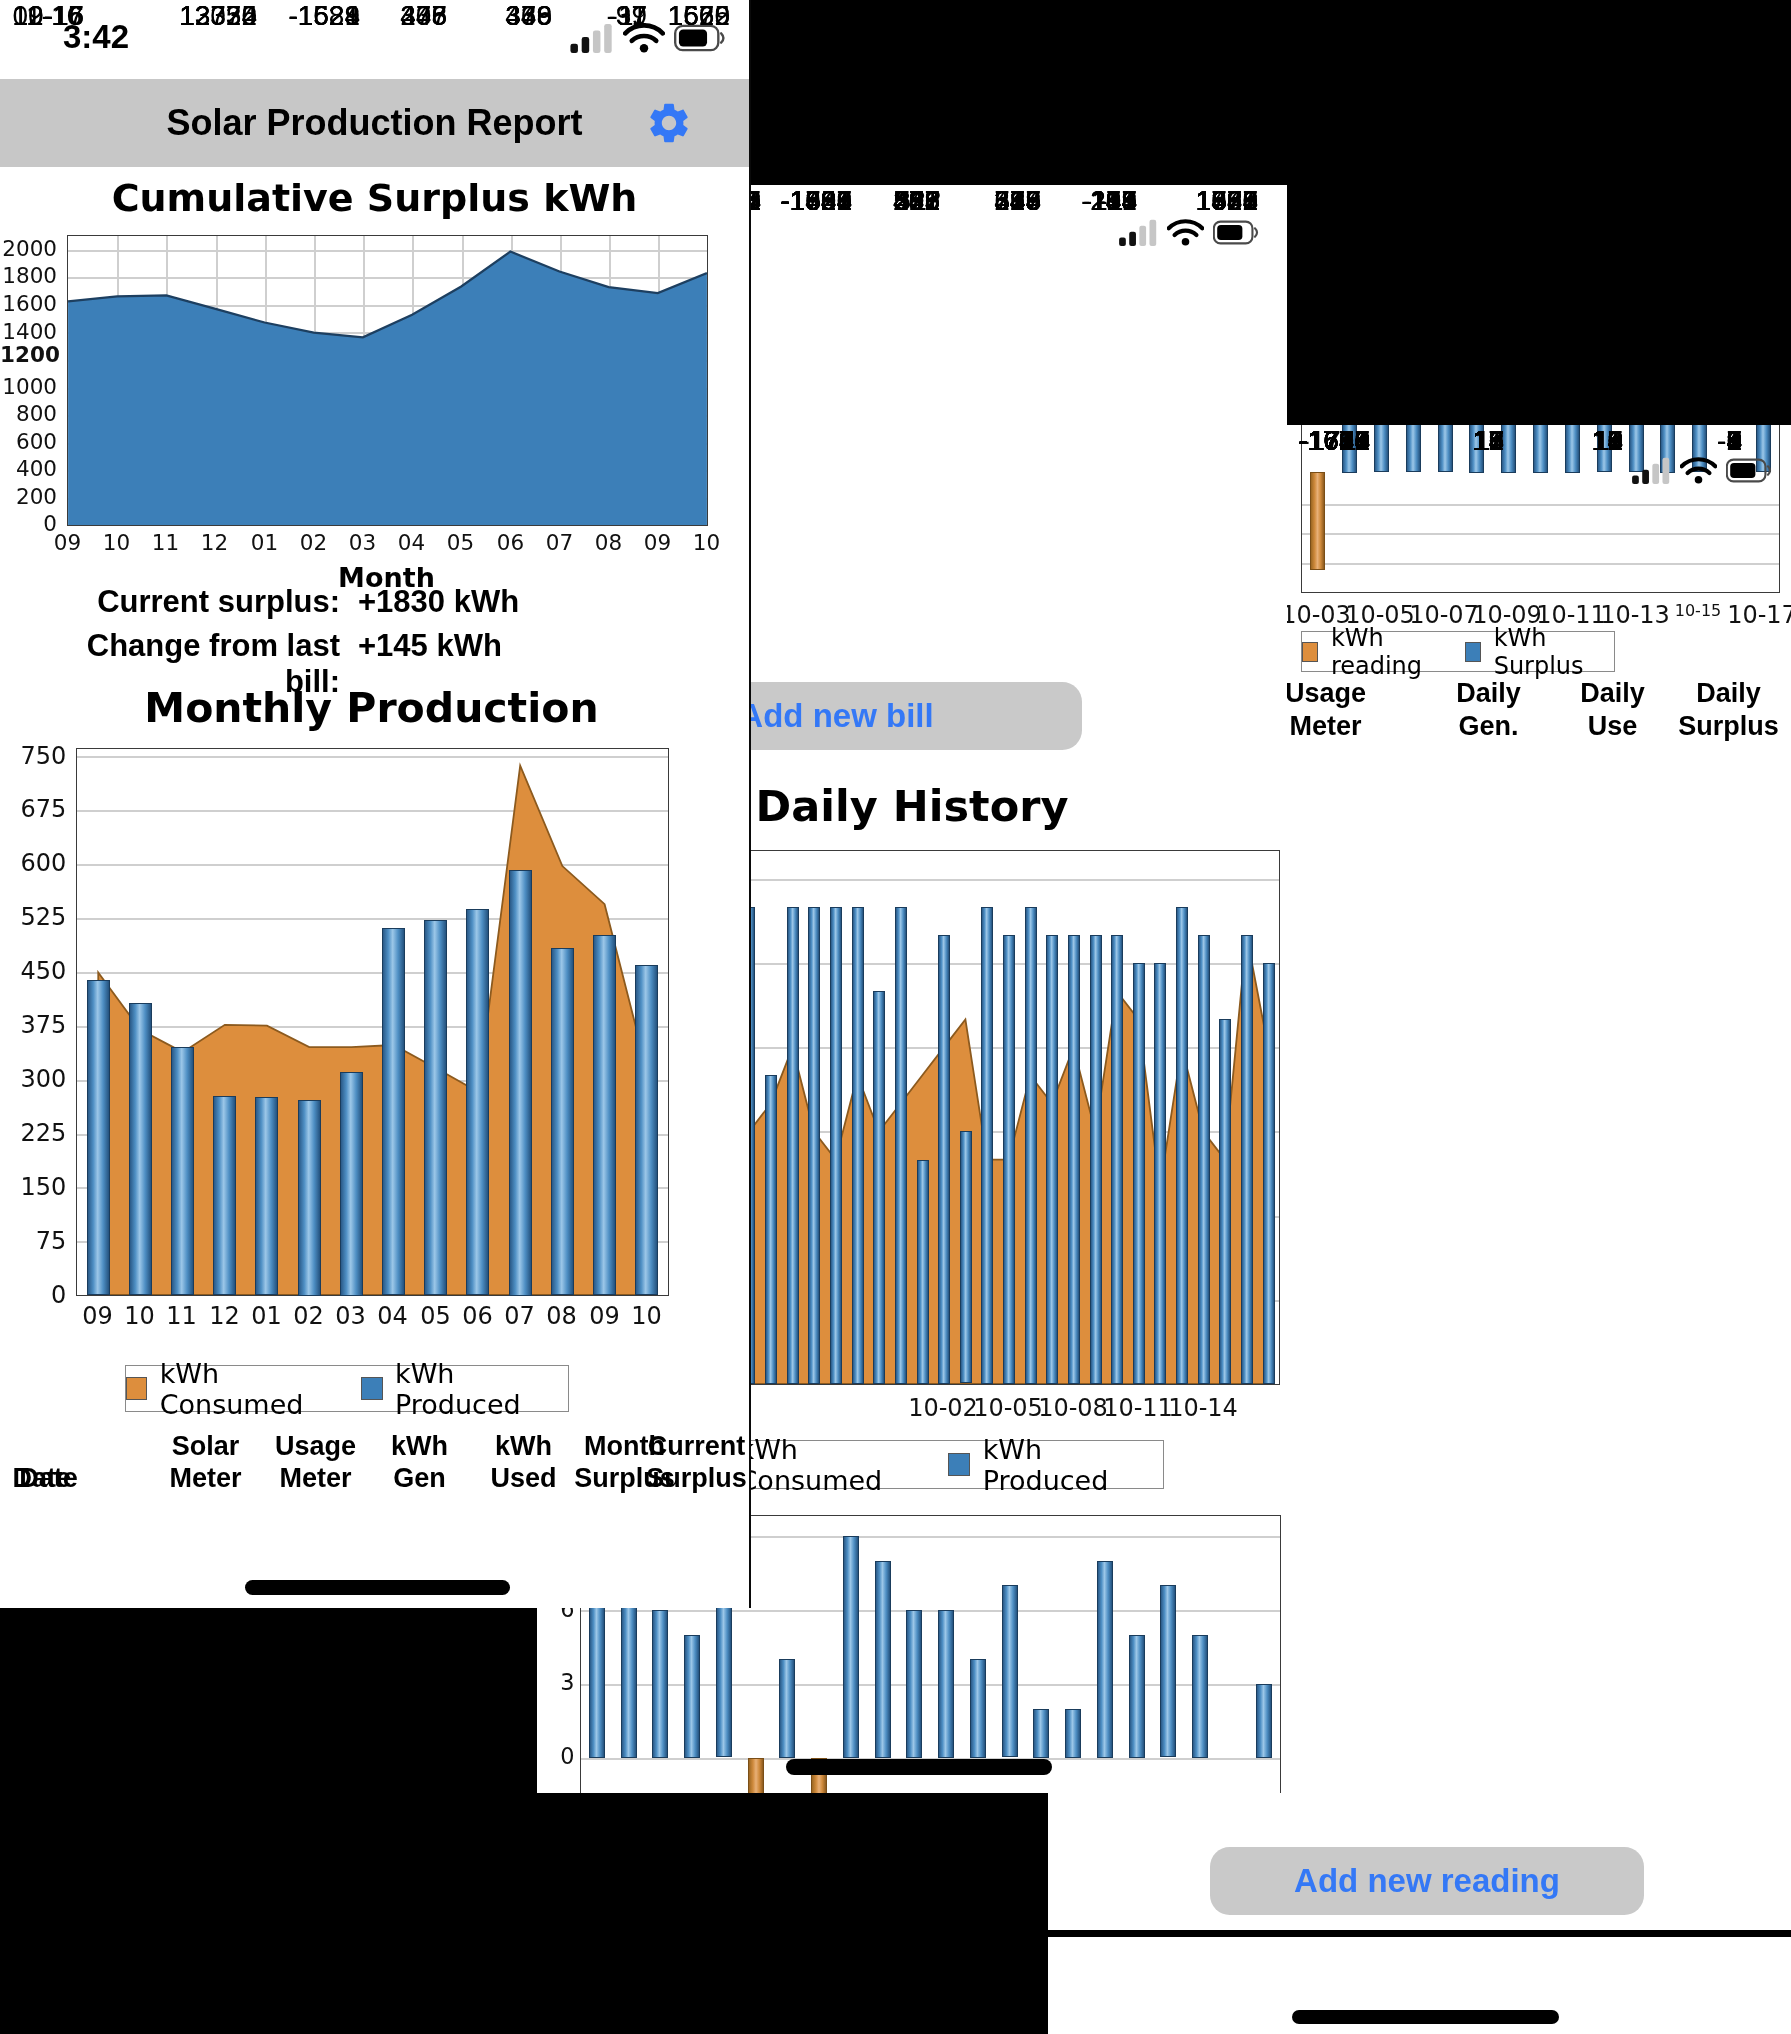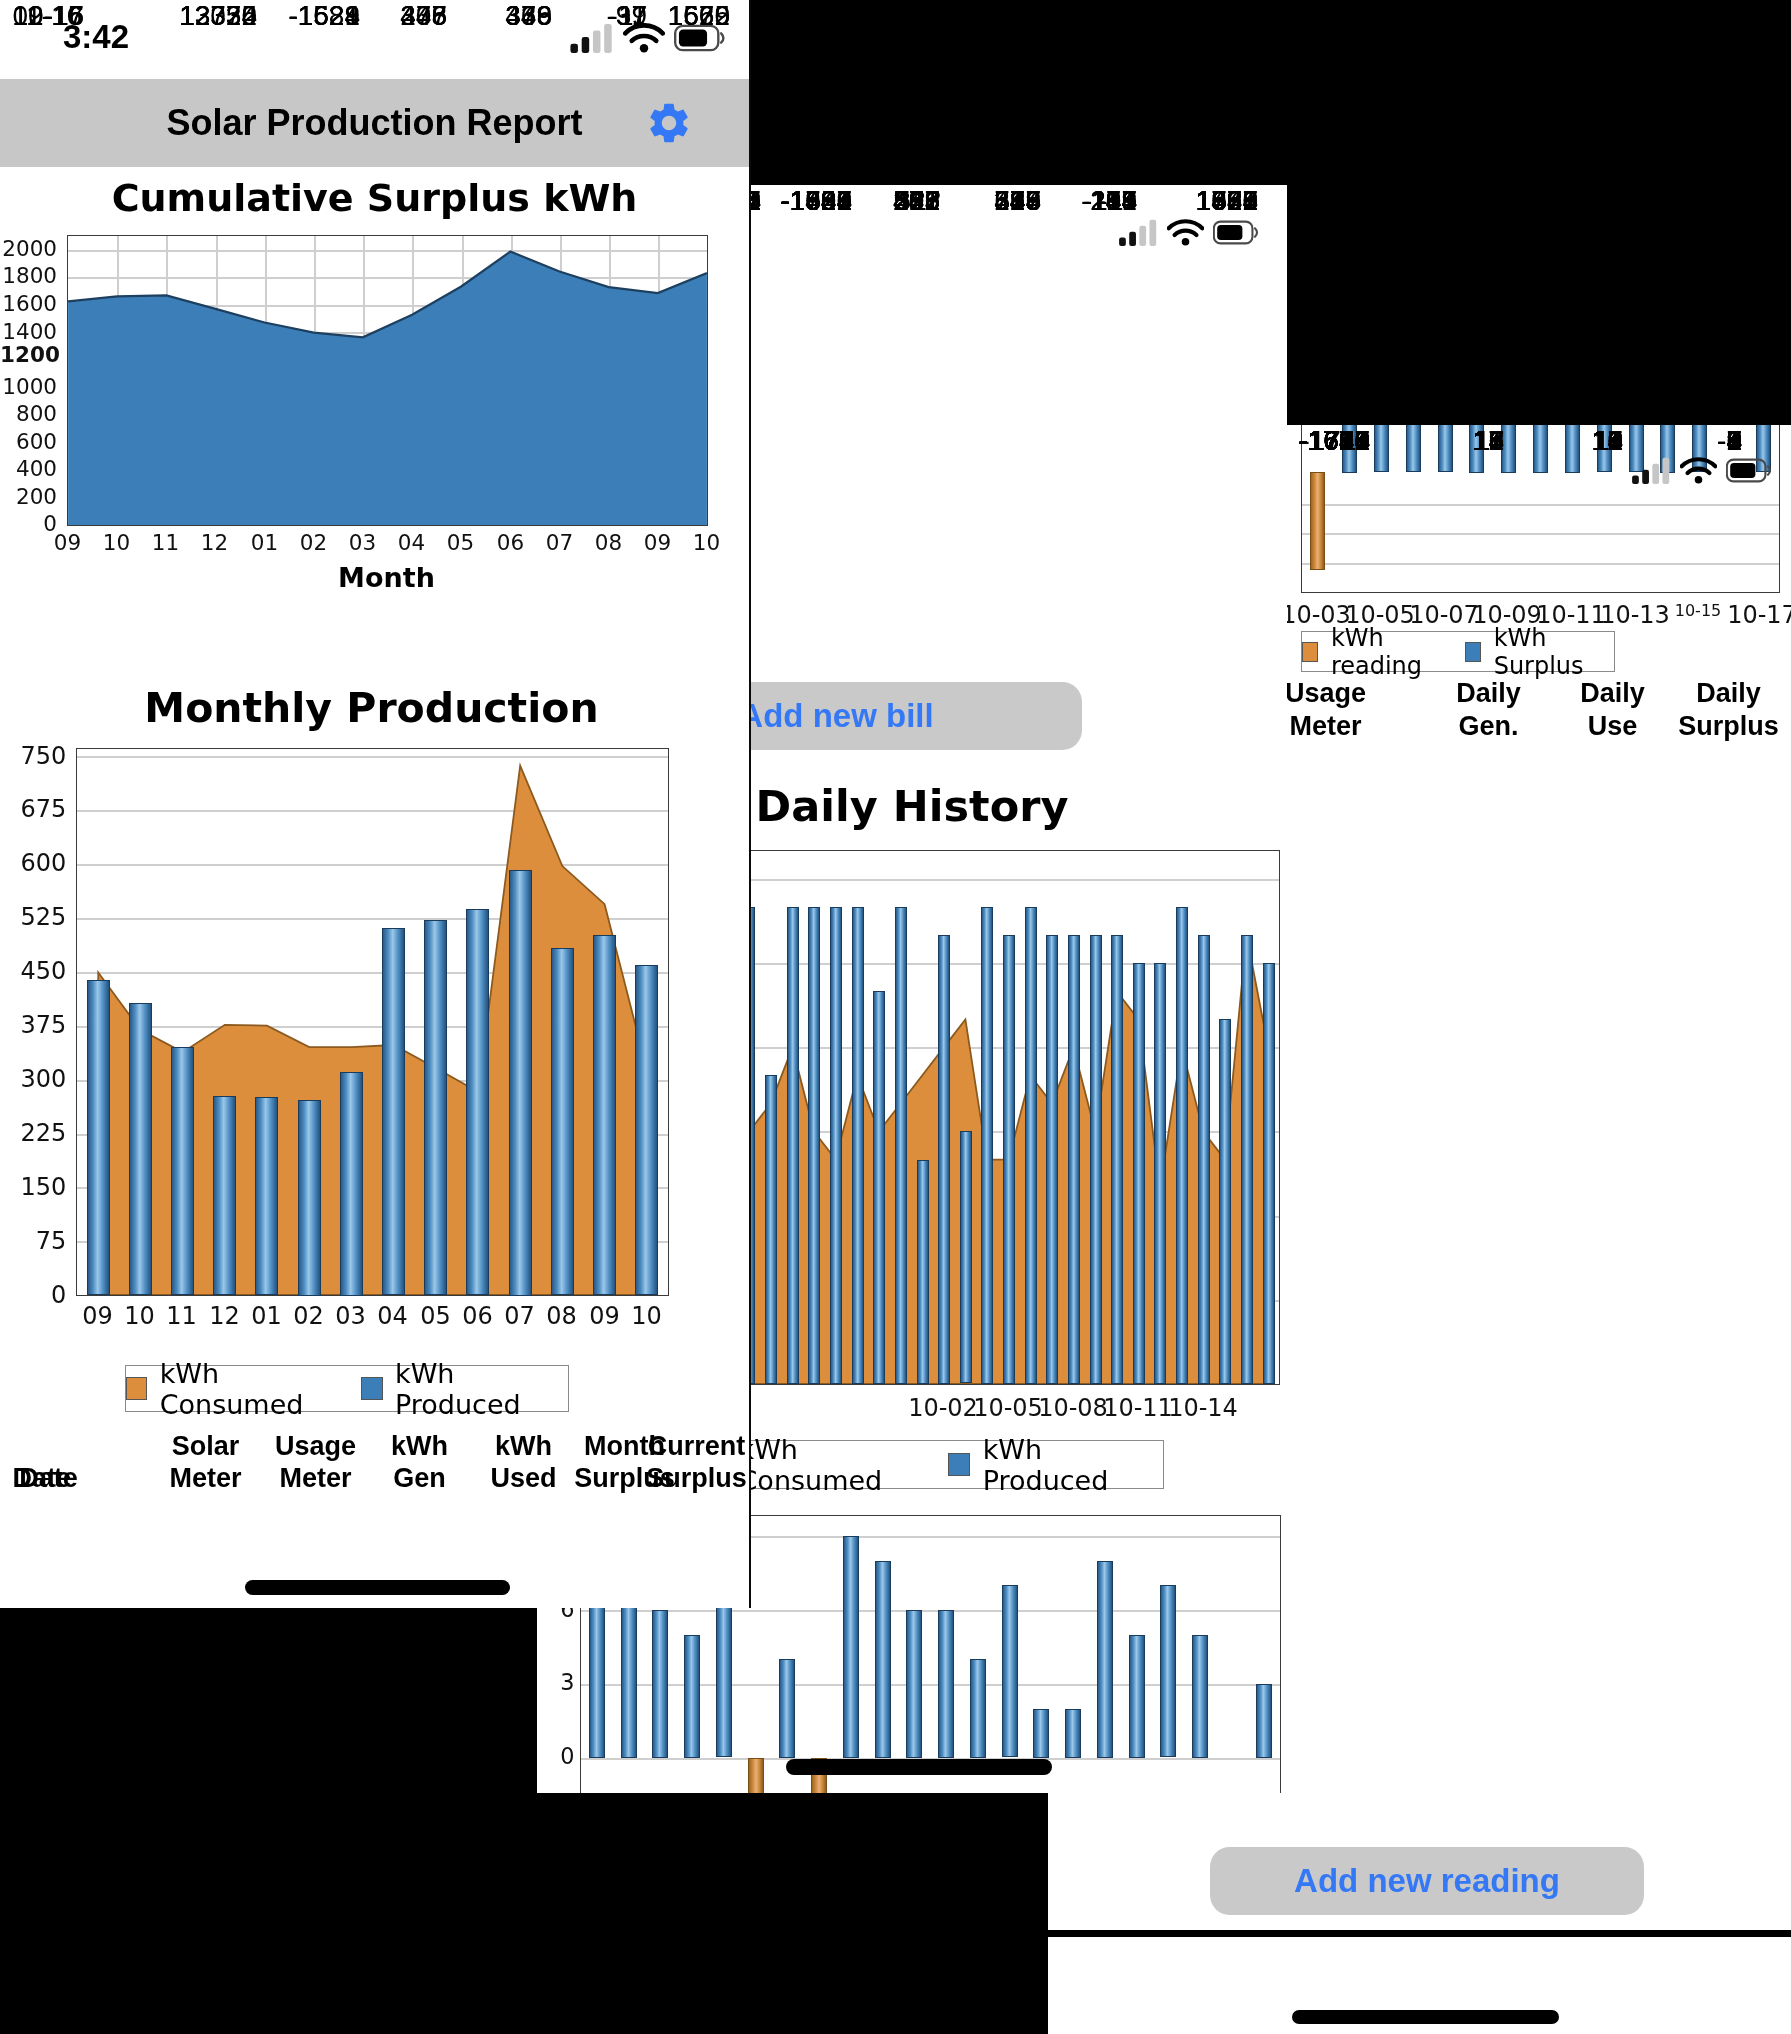--- a/index.html
+++ b/index.html
@@ -142,20 +142,30 @@
         <div class="ticklab" style="left: 339px; top: 530px; width: 47px; font-size: 21.5px;">03</div>
         <div class="ticklab" style="left: 388px; top: 530px; width: 47px; font-size: 21.5px;">04</div>
         <div class="ticklab" style="left: 437px; top: 530px; width: 47px; font-size: 21.5px;">05</div>
         <div class="ticklab" style="left: 487px; top: 530px; width: 47px; font-size: 21.5px;">06</div>
         <div class="ticklab" style="left: 536px; top: 530px; width: 47px; font-size: 21.5px;">07</div>
         <div class="ticklab" style="left: 585px; top: 530px; width: 47px; font-size: 21.5px;">08</div>
         <div class="ticklab" style="left: 634px; top: 530px; width: 47px; font-size: 21.5px;">09</div>
         <div class="ticklab" style="left: 683px; top: 530px; width: 47px; font-size: 21.5px;">10</div>
       </div>
     <div id="month-label">Month</div>
+    <div id="summary">
+      <div class="srow">
+        <span class="slabel">Current surplus:</span>
+        <span class="sval">+1830 kWh</span>
+      </div>
+      <div class="srow">
+        <span class="slabel">Change from last bill:</span>
+        <span class="sval">+145 kWh</span>
+      </div>
+    </div>
     <h2 id="mon-title">Monthly Production</h2>
     <div id="chart2" class="plot" style="left:76px;top:748px;width:591px;height:546px;">
         <div class="gridh" style="left: 0px; top: 492px; width: 591px; height: 1.8px;"></div>
         <div class="gridh" style="left: 0px; top: 438px; width: 591px; height: 1.8px;"></div>
         <div class="gridh" style="left: 0px; top: 385px; width: 591px; height: 1.8px;"></div>
         <div class="gridh" style="left: 0px; top: 331px; width: 591px; height: 1.8px;"></div>
         <div class="gridh" style="left: 0px; top: 277px; width: 591px; height: 1.8px;"></div>
         <div class="gridh" style="left: 0px; top: 223px; width: 591px; height: 1.8px;"></div>
         <div class="gridh" style="left: 0px; top: 169px; width: 591px; height: 1.8px;"></div>
         <div class="gridh" style="left: 0px; top: 115px; width: 591px; height: 1.8px;"></div>

